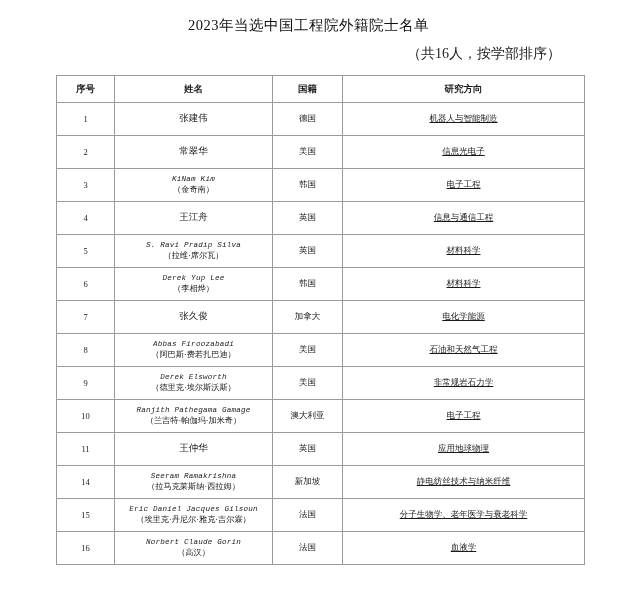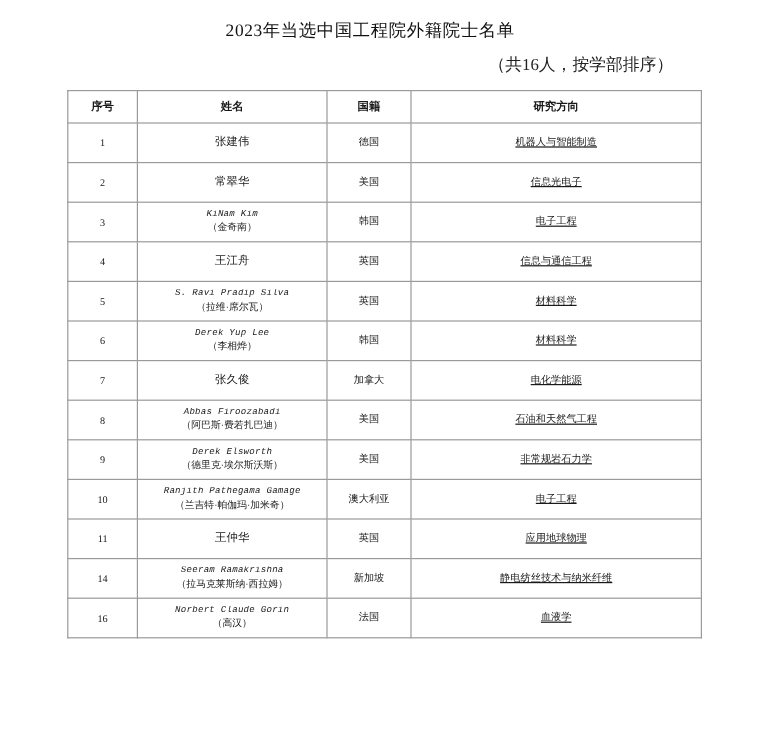--- a/index.html
+++ b/index.html
@@ -201,20 +201,29 @@
         <tr>
           <td class="no-cell">14</td>
           <td class="name-cell">
             <span class="name-en">Seeram Ramakrishna</span>
             <span class="name-zh">（拉马克莱斯纳·西拉姆）</span>
           </td>
           <td class="country-cell">新加坡</td>
           <td class="field-cell">静电纺丝技术与纳米纤维</td>
         </tr>
         <tr>
+          <td class="no-cell">15</td>
+          <td class="name-cell">
+            <span class="name-en">Eric Daniel Jacques Gilsoun</span>
+            <span class="name-zh">（埃里克·丹尼尔·雅克·吉尔霖）</span>
+          </td>
+          <td class="country-cell">法国</td>
+          <td class="field-cell">分子生物学、老年医学与衰老科学</td>
+        </tr>
+        <tr>
           <td class="no-cell">16</td>
           <td class="name-cell">
             <span class="name-en">Norbert Claude Gorin</span>
             <span class="name-zh">（高汉）</span>
           </td>
           <td class="country-cell">法国</td>
           <td class="field-cell">血液学</td>
         </tr>
       </tbody>
   </table>

